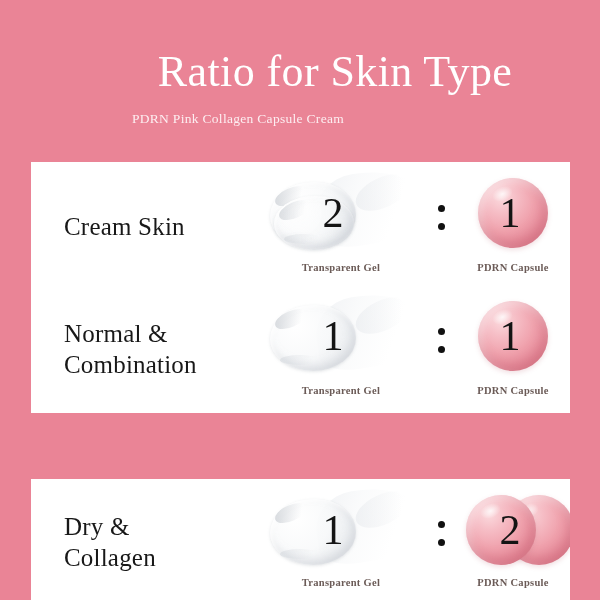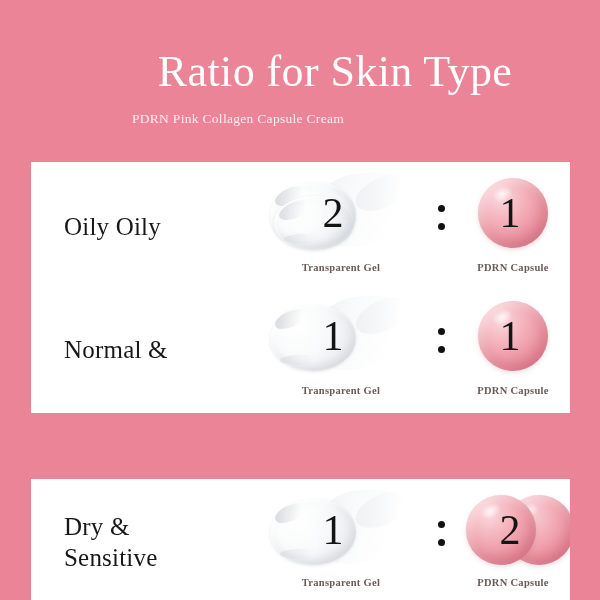--- a/index.html
+++ b/index.html
@@ -287,21 +287,21 @@
 <div id="page">
 
   <div id="header">
     <div id="page-title">Ratio for Skin Type</div>
     <div id="page-subtitle">PDRN Pink Collagen Capsule Cream</div>
   </div>
 
   <div class="card" id="card-0">
 
     <div class="skin-label">
-      <span class="line">Oily Oily</span>
+      <span class="line">Cream Skin</span>
     </div>
 
     <div class="ratio-area">
 
       <div class="ingredient ing-gel">
         <div class="ing-visual">
           <div class="gel-wrap">
             <div class="gel-tail"></div>
             <div class="gel-blob"></div>
             <div class="gel-blob second"></div>
@@ -326,20 +326,21 @@
         <div class="ing-caption">PDRN Capsule</div>
       </div>
 
     </div>
   </div>
 
   <div class="card" id="card-1">
 
     <div class="skin-label">
       <span class="line">Normal &amp;</span>
+      <span class="line">Combination</span>
     </div>
 
     <div class="ratio-area">
 
       <div class="ingredient ing-gel">
         <div class="ing-visual">
           <div class="gel-wrap">
             <div class="gel-tail"></div>
             <div class="gel-blob"></div>
           </div>
@@ -363,21 +364,21 @@
         <div class="ing-caption">PDRN Capsule</div>
       </div>
 
     </div>
   </div>
 
   <div class="card" id="card-2">
 
     <div class="skin-label">
       <span class="line">Dry &amp;</span>
-      <span class="line">Sensitive</span>
+      <span class="line">Collagen</span>
     </div>
 
     <div class="ratio-area">
 
       <div class="ingredient ing-gel">
         <div class="ing-visual">
           <div class="gel-wrap">
             <div class="gel-tail"></div>
             <div class="gel-blob"></div>
           </div>

